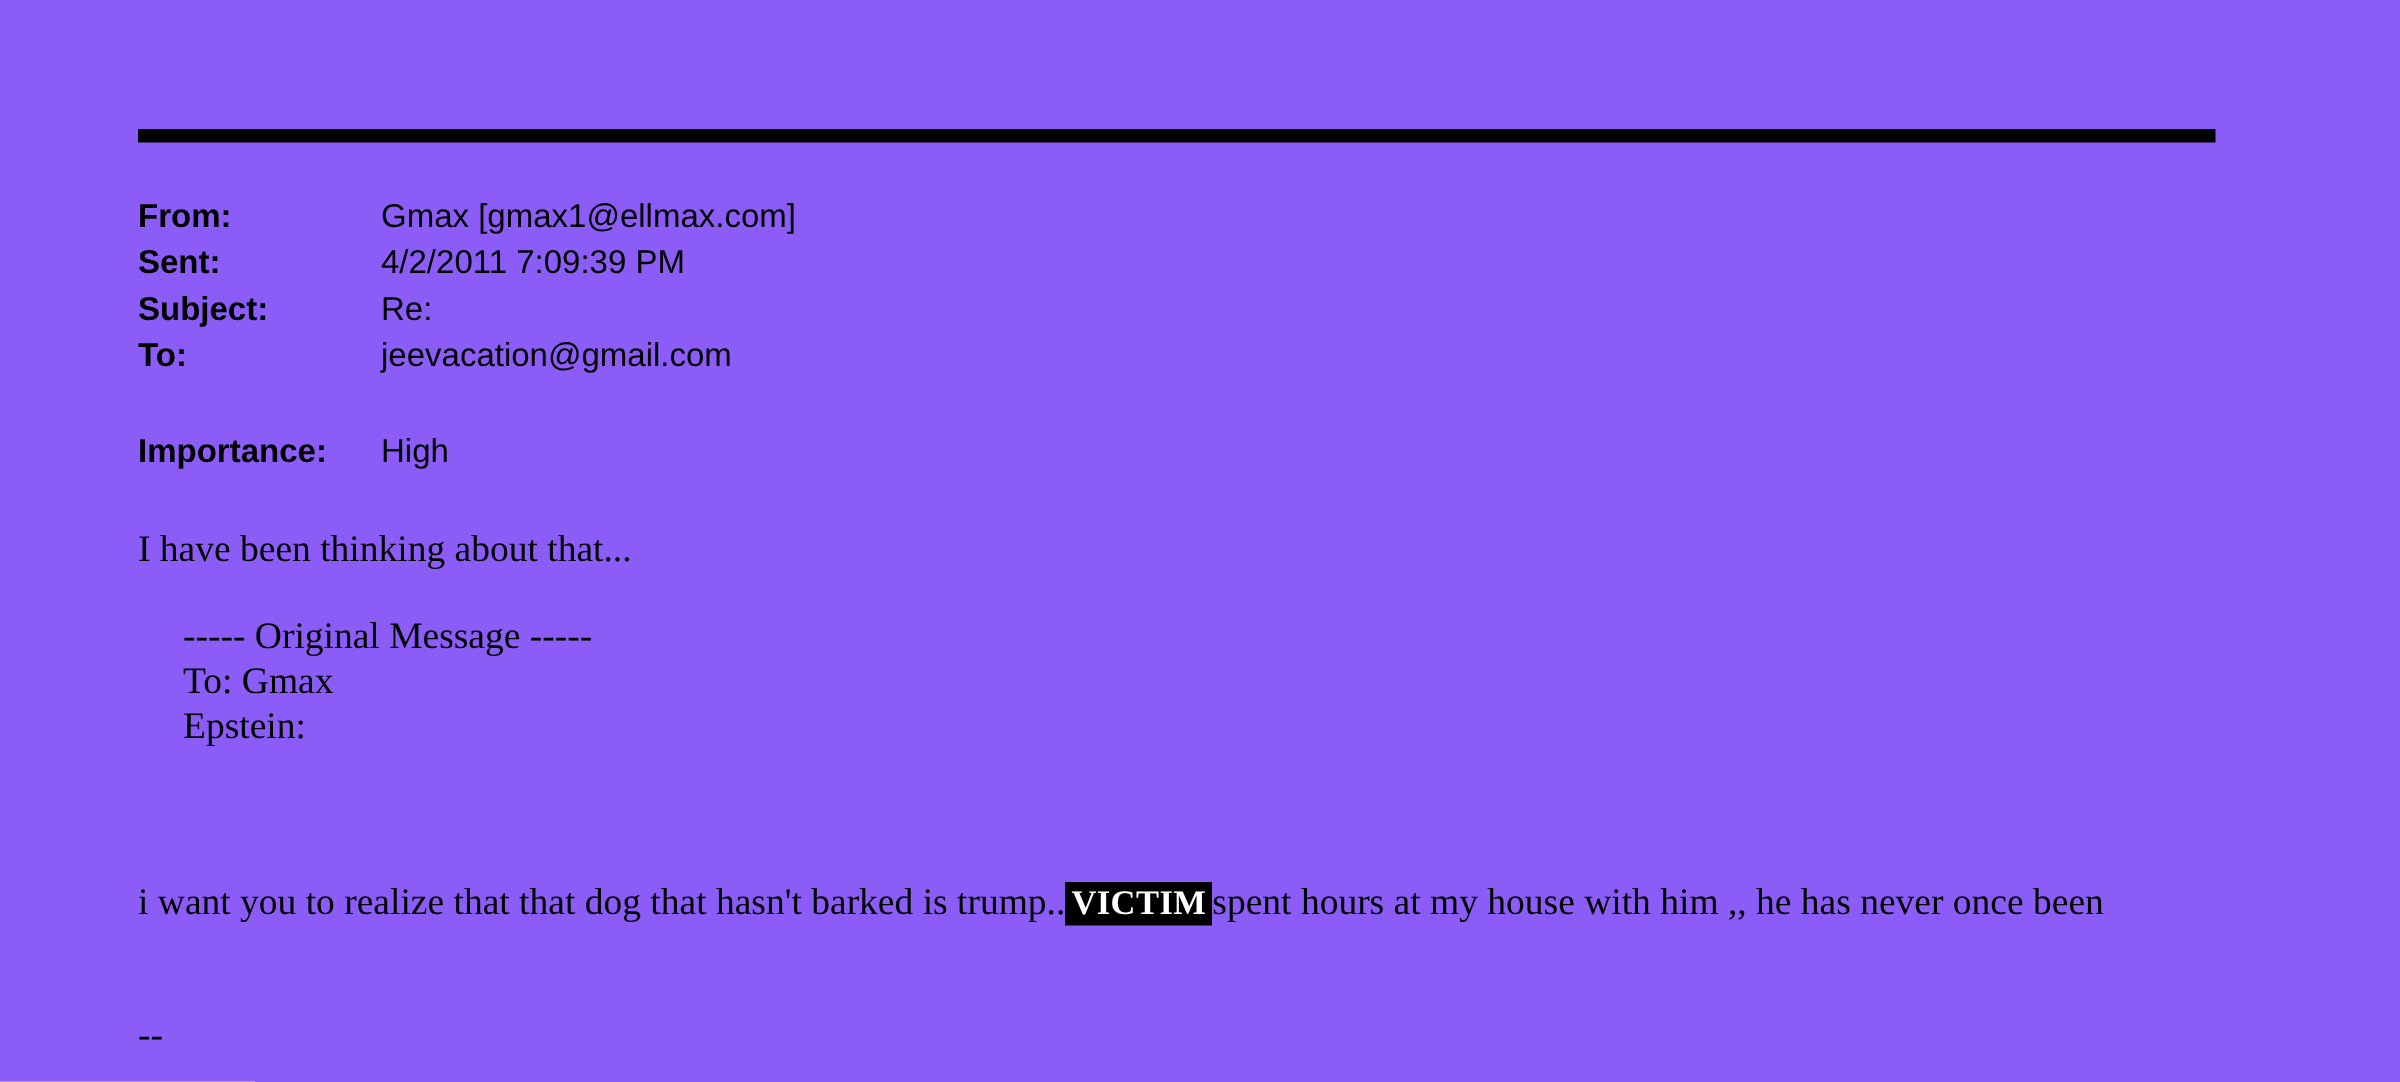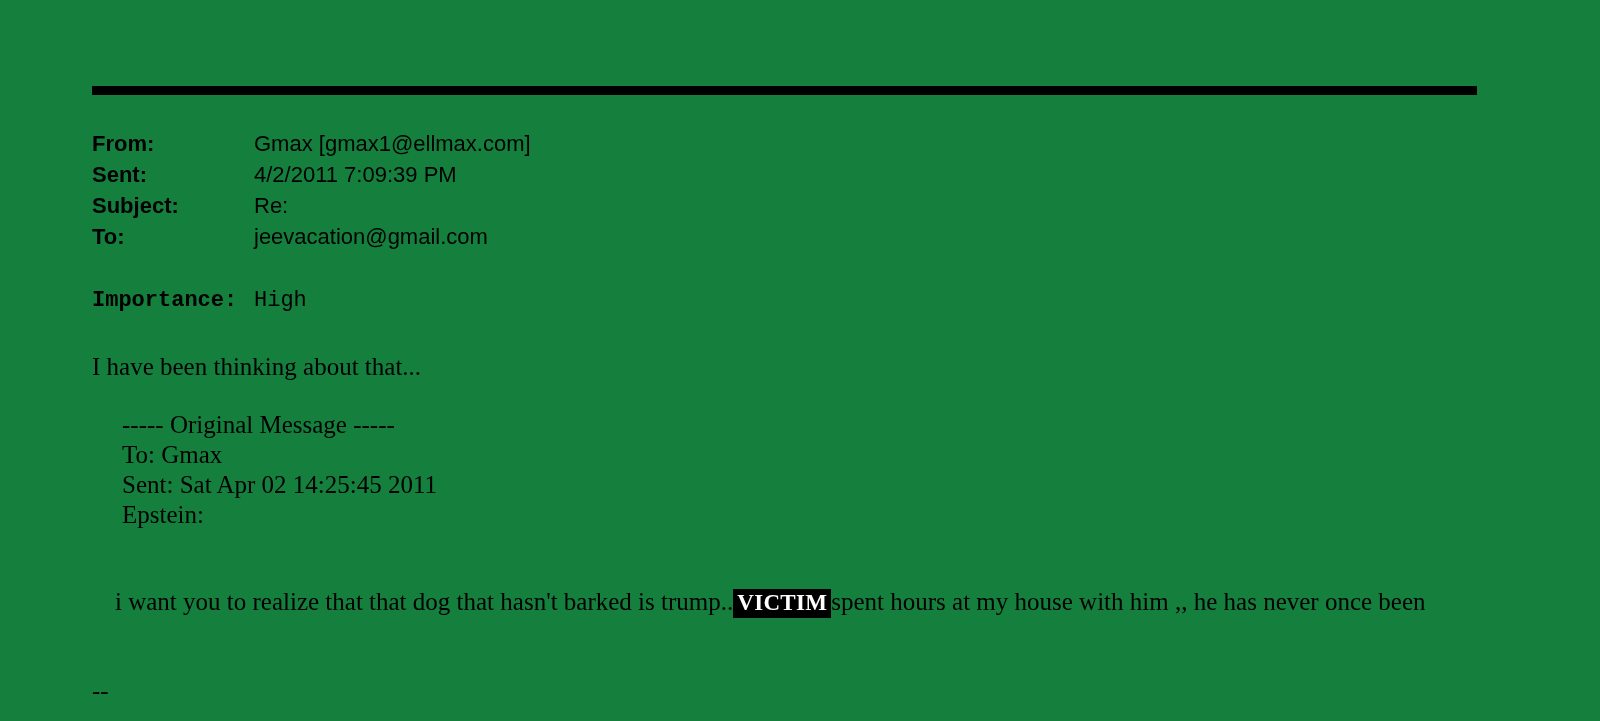--- a/index.html
+++ b/index.html
@@ -15,21 +15,21 @@
     color: #000000;
     overflow: hidden;
   }
 
   .page {
     position: absolute;
     left: 0;
     top: 0;
     width: 1600px;
     height: 721px;
-    background: #15803d;
+    background: #8b5cf6;
   }
 
   .top-rule {
     position: absolute;
     left: 92px;
     top: 86px;
     width: 1385px;
     height: 9px;
     background: #000000;
   }
@@ -56,21 +56,21 @@
   .hdr-label .colon { font-weight: bold; }
   .hdr-value {
     display: inline-block;
     font-weight: normal;
   }
 
   .hdr-importance {
     position: absolute;
     left: 92px;
     top: 285px;
-    font-family: Liberation Mono, monospace;
+    font-family: Liberation Sans, sans-serif;
     font-size: 22px;
     line-height: 31px;
     white-space: nowrap;
   }
   .hdr-importance .hdr-label { width: 162px; }
 
   
   .body-serif {
     position: absolute;
     left: 92px;
@@ -81,21 +81,21 @@
   }
 
   .b-line1 { top: 352px; }
   .b-orig  { top: 410px; }
   .b-orig .l { display: block; white-space: nowrap; margin-left: 30px; }
 
   .b-para {
     top: 587px;
     width: 1400px;
   }
-  .b-para .l { display: block; margin-left: 23px; }
+  .b-para .l { display: block; }
 
   .redaction {
     display: inline-block;
     background: #000000;
     color: #ffffff;
     font-family: "Liberation Serif", serif;
     font-weight: bold;
     font-size: 23px;
     line-height: 26px;
     padding: 1px 4px 2px 4px;
@@ -131,21 +131,20 @@
 
   <div class="hdr-importance">
     <span class="hdr-label"><span>Importance</span><span class="colon">:</span></span><span class="hdr-value">High</span>
   </div>
 
   <div class="body-serif b-line1">I have been thinking about that...</div>
 
   <div class="body-serif b-orig">
     <span class="l">----- Original Message -----</span>
     <span class="l">To: Gmax</span>
-    <span class="l">Sent: Sat Apr 02 14:25:45 2011</span>
     <span class="l">Epstein:</span>
   </div>
 
   <div class="body-serif b-para">
     <span class="l"><span>i want you to realize that that dog that hasn't barked is trump..</span><span class="redaction">VICTIM</span><span>spent hours at my house with him ,, he has never once been</span></span>
   </div>
 
   <div class="body-serif b-dashes">--</div>
 
 </div>

